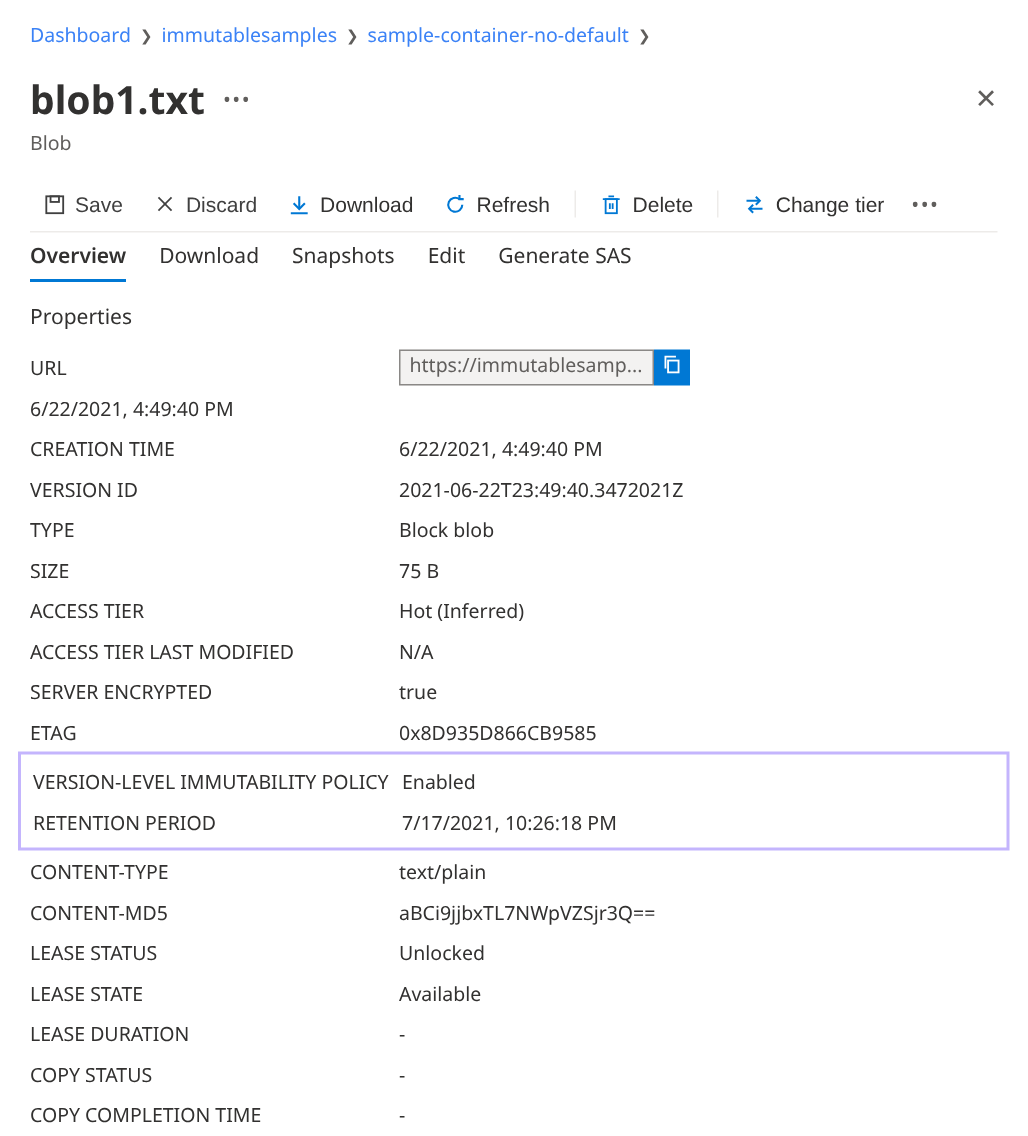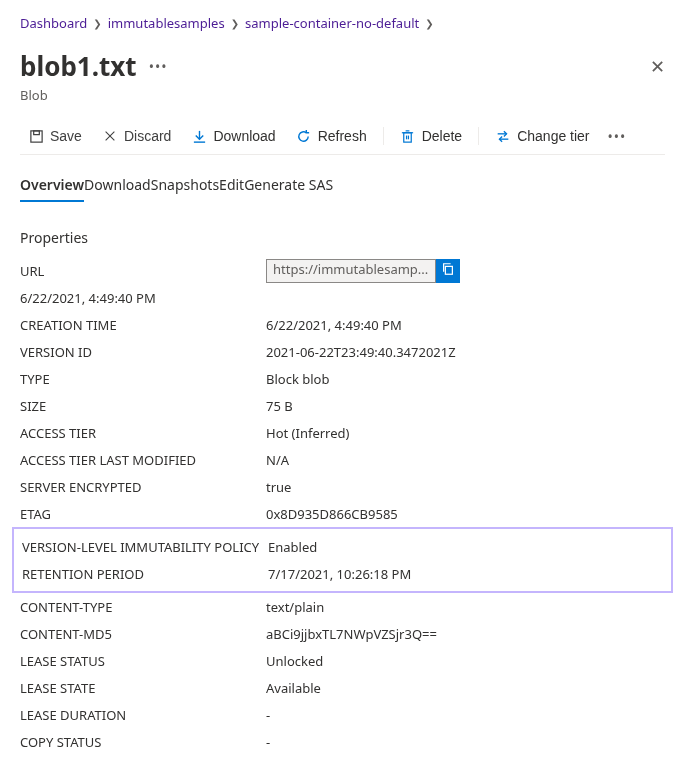--- a/index.html
+++ b/index.html
@@ -1,37 +1,37 @@
 <!DOCTYPE html>
 <html><head>
 <meta charset="utf-8">
 <style>
 *{box-sizing:border-box;margin:0;padding:0}
 body{font-family:"Segoe UI",system-ui,sans-serif;font-size:13px;color:#323130;background:#fff}
 .container{width:685px;padding:10px 20px 20px}
 .breadcrumb{display:flex;align-items:center;gap:6px;padding:4px 0 10px;flex-wrap:wrap}
-.breadcrumb a{color:#4c1d95;text-decoration:none;font-size:13px}
+.breadcrumb a{color:#3b82f6;text-decoration:none;font-size:13px}
 .breadcrumb .chev{color:#605e5c;font-size:10px}
 .header-row{display:flex;align-items:center;justify-content:space-between;margin-top:6px}
 .title-group{display:flex;align-items:center;gap:12px}
 h1{font-size:26px;font-weight:700;color:#323130}
 .more-dots{color:#605e5c;font-size:14px;cursor:pointer;letter-spacing:1px}
 .close-x{font-size:18px;color:#605e5c;cursor:pointer;font-weight:300}
 .subtitle{font-size:13px;color:#605e5c;margin-top:2px;margin-bottom:14px}
 .toolbar{display:flex;align-items:center;gap:4px;border-bottom:1px solid #edebe9;padding:6px 0}
 .tb-btn{display:flex;align-items:center;gap:6px;padding:4px 8px;font-size:14px;color:#323130;cursor:pointer;border:none;background:none}
 .tb-btn.disabled{color:#404040;cursor:default}
 .tb-sep{width:1px;height:18px;background:#edebe9;margin:0 4px}
 .tb-icon{display:inline-flex;width:16px;height:16px;align-items:center;justify-content:center}
 .tb-icon svg{stroke:currentColor;fill:none}
 .tb-btn .blue-icon svg{stroke:#0078d4}
-.tabs{display:flex;margin-top:14px;border-bottom:0}
+.tabs{display:flex;gap:22px;margin-top:0;border-bottom:0}
 .tab{font-size:14px;color:#323130;padding:6px 0;cursor:pointer;border-bottom:2px solid transparent}
 .tab.active{font-weight:600;border-bottom:2px solid #0078d4;color:#323130}
-.section-label{font-size:14px;color:#323130;margin:26px 0 10px}
+.section-label{font-size:14px;color:#323130;margin:14px 0 10px}
 .prop-row{display:flex;align-items:center;min-height:27px;font-size:13px}
 .prop-key{width:246px;flex-shrink:0;text-transform:none;color:#323130}
 .prop-key.upper{text-transform:uppercase}
 .prop-val{color:#323130}
 .url-row .url-box{display:flex;align-items:center}
 .url-input{width:170px;height:24px;border:1px solid #8a8886;background:#f3f2f1;padding:0 6px;font-size:13px;color:#605e5c;overflow:hidden;text-overflow:ellipsis;white-space:nowrap}
 .copy-btn{width:24px;height:24px;background:#0078d4;border:none;display:flex;align-items:center;justify-content:center;cursor:pointer}
 .copy-btn svg{stroke:#fff;fill:none}
 .highlight-box{border:2px solid #c4b5fd;padding:4px 12px;margin:0 -8px;padding-left:8px;padding-right:8px}
 </style>

